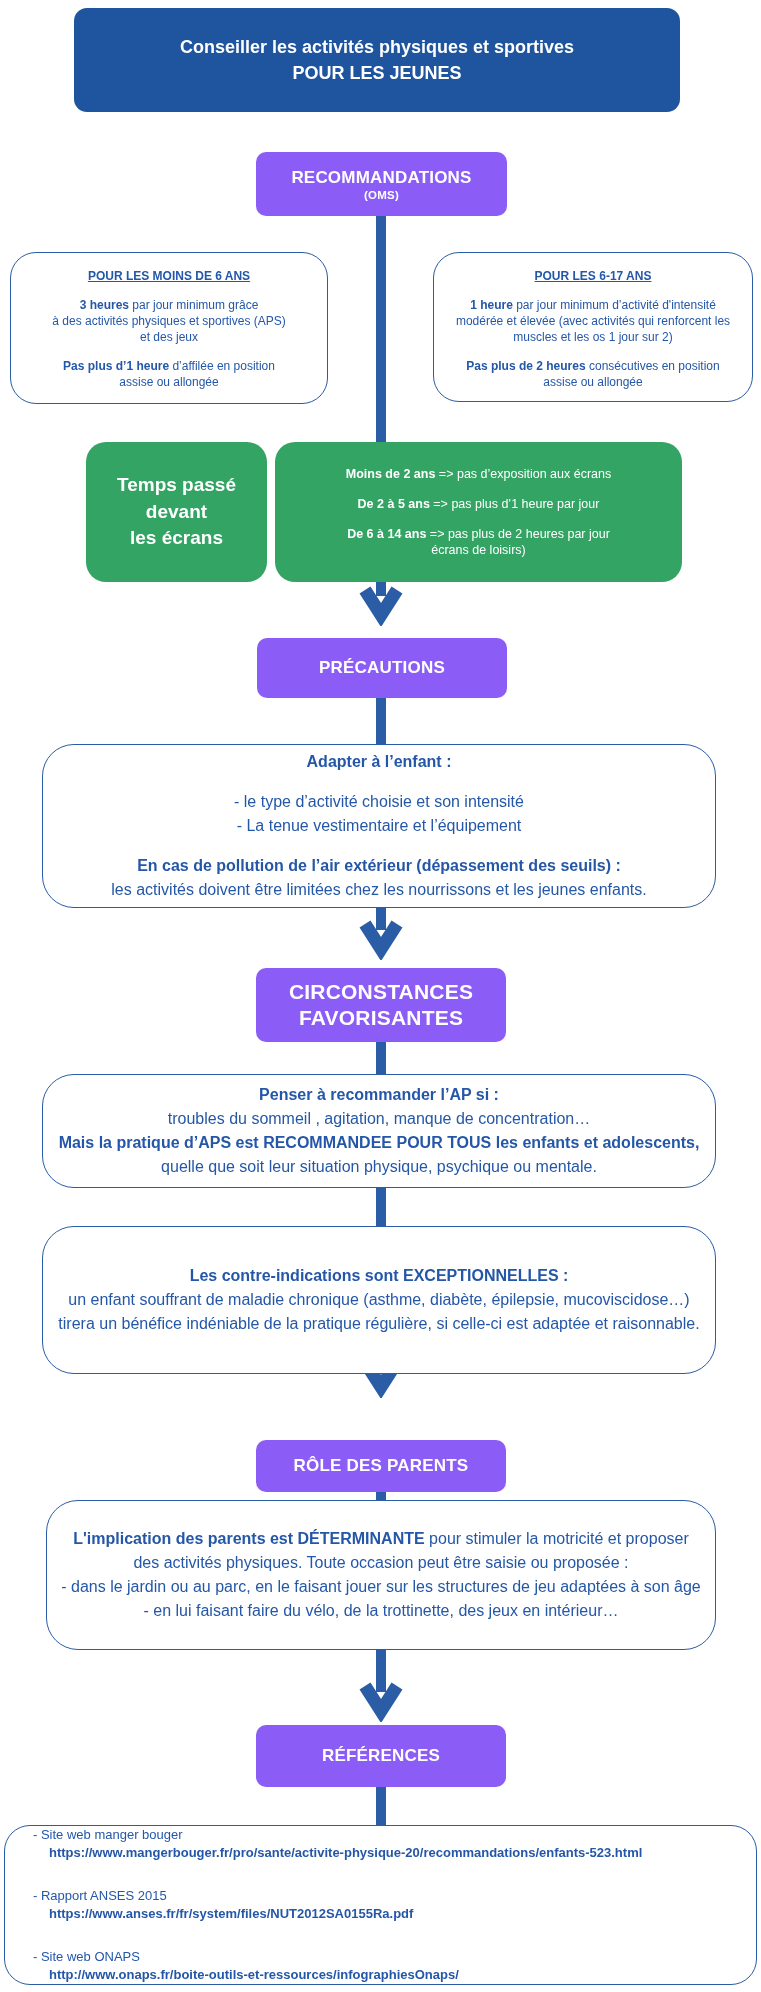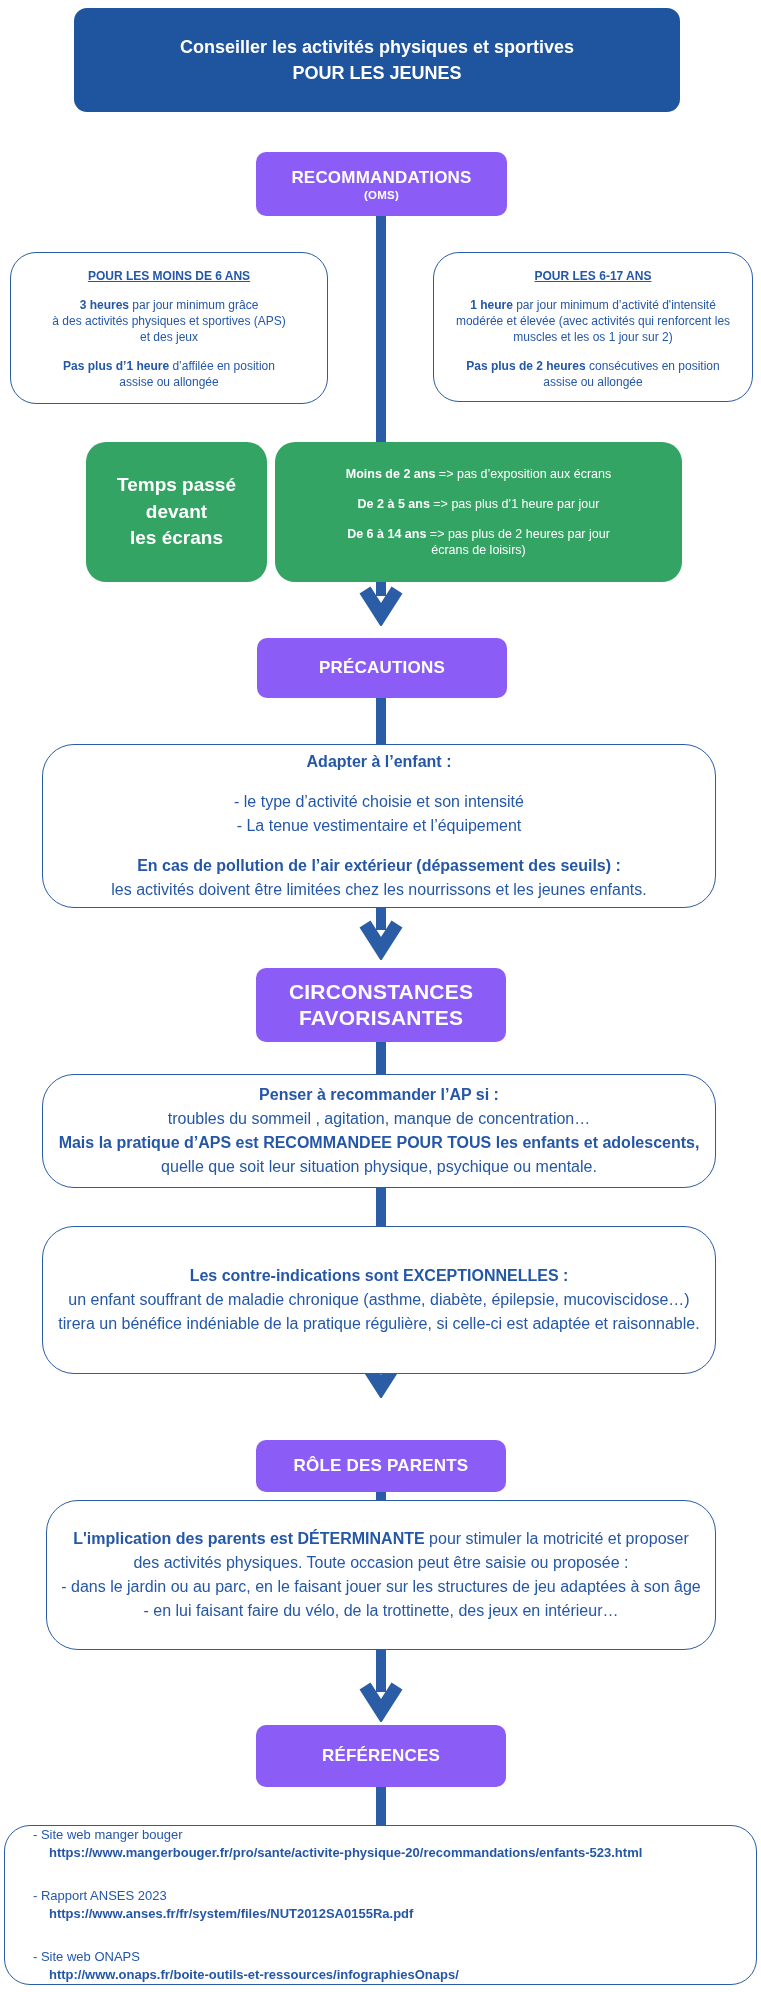--- a/index.html
+++ b/index.html
@@ -158,21 +158,21 @@
   <div class="abs pink-box" style="left:256px;top:1725px;width:250px;height:62px;">
     <div class="pink-main">RÉFÉRENCES</div>
   </div>
 
   <div class="abs white-box refs-box" style="left:4px;top:1825px;width:753px;height:160px;">
     <div>
       <div>- Site web manger bouger</div>
       <div class="ref-url">https://www.mangerbouger.fr/pro/sante/activite-physique-20/recommandations/enfants-523.html</div>
     </div>
     <div>
-      <div>- Rapport ANSES 2023</div>
+      <div>- Rapport ANSES 2015</div>
       <div class="ref-url">https://www.anses.fr/fr/system/files/NUT2012SA0155Ra.pdf</div>
     </div>
     <div>
       <div>- Site web ONAPS</div>
       <div class="ref-url">http://www.onaps.fr/boite-outils-et-ressources/infographiesOnaps/</div>
     </div>
   </div>
 
 </div>
 

